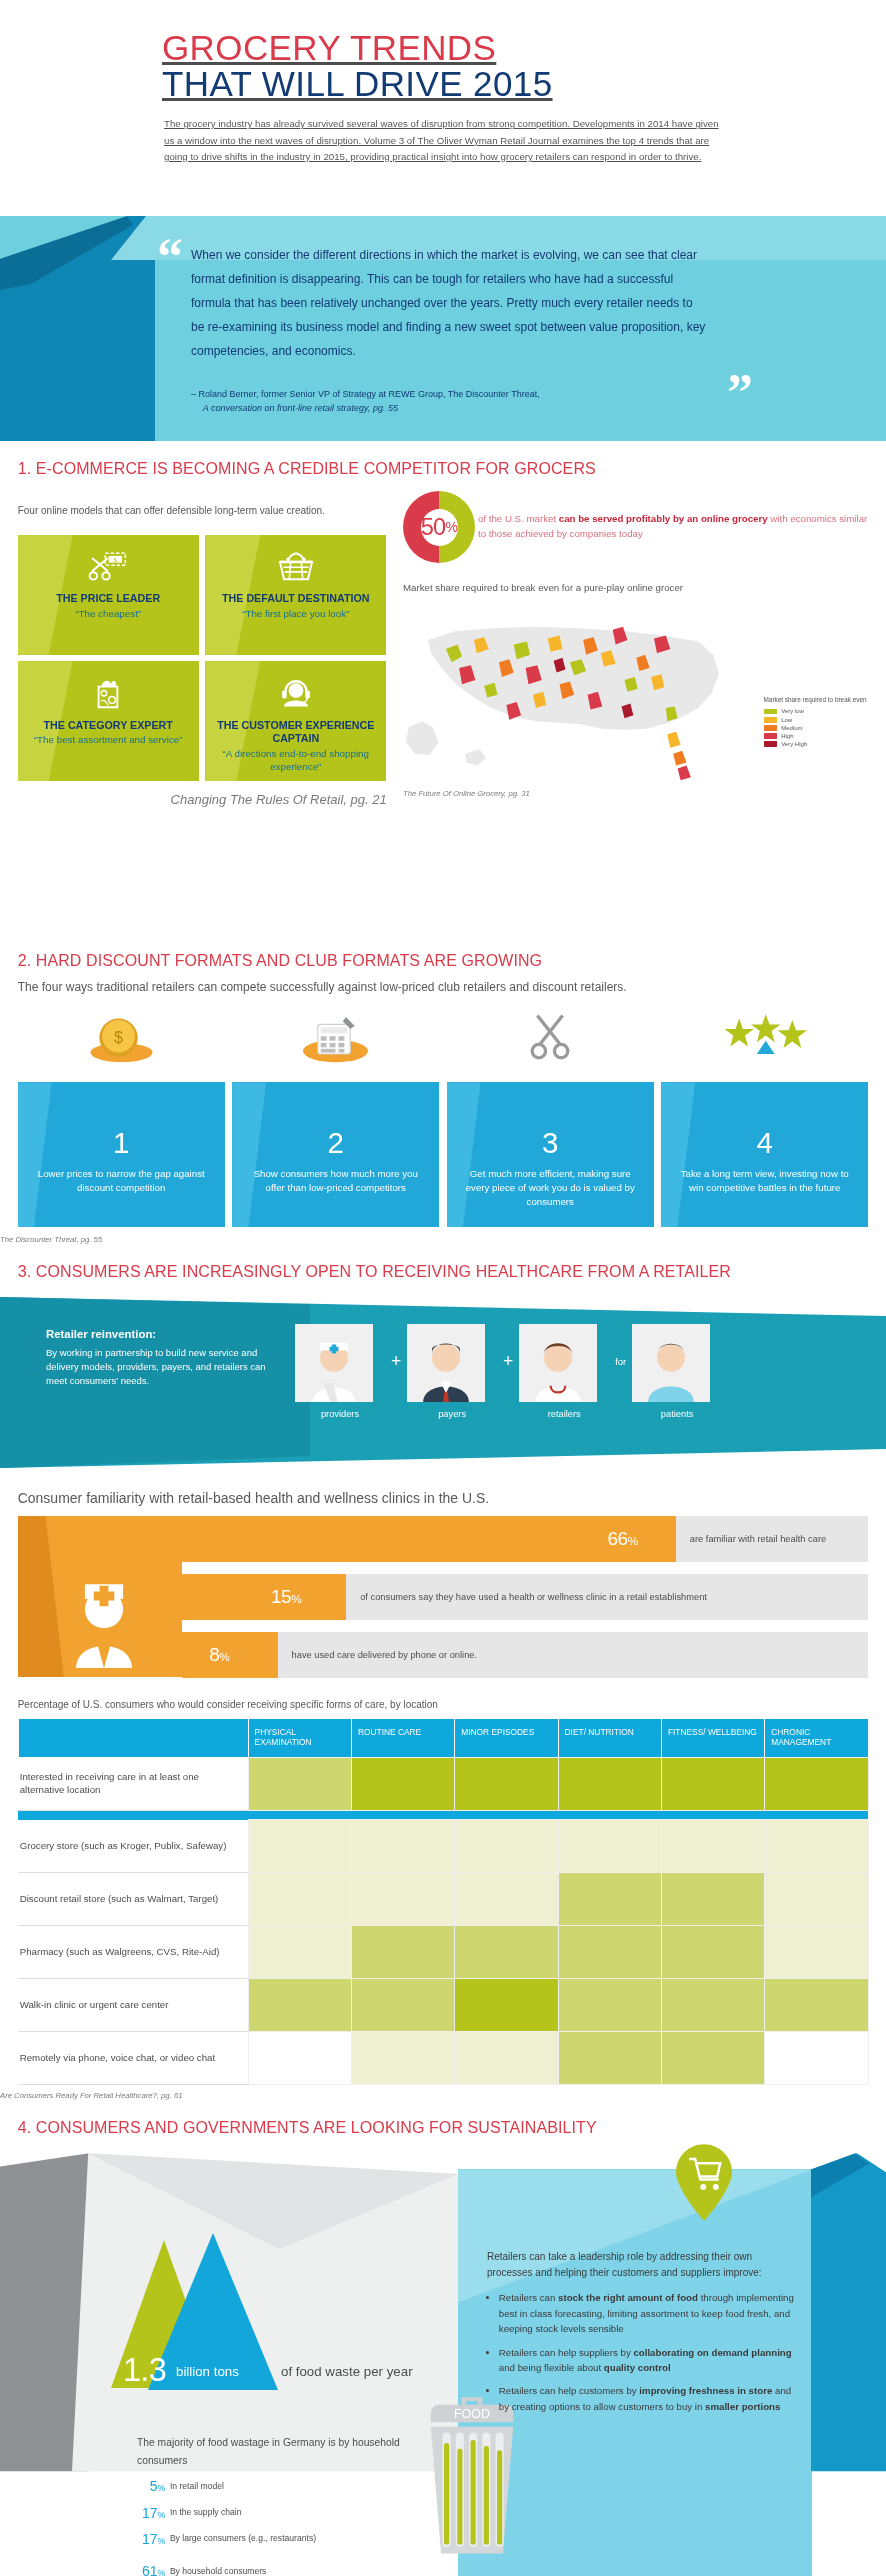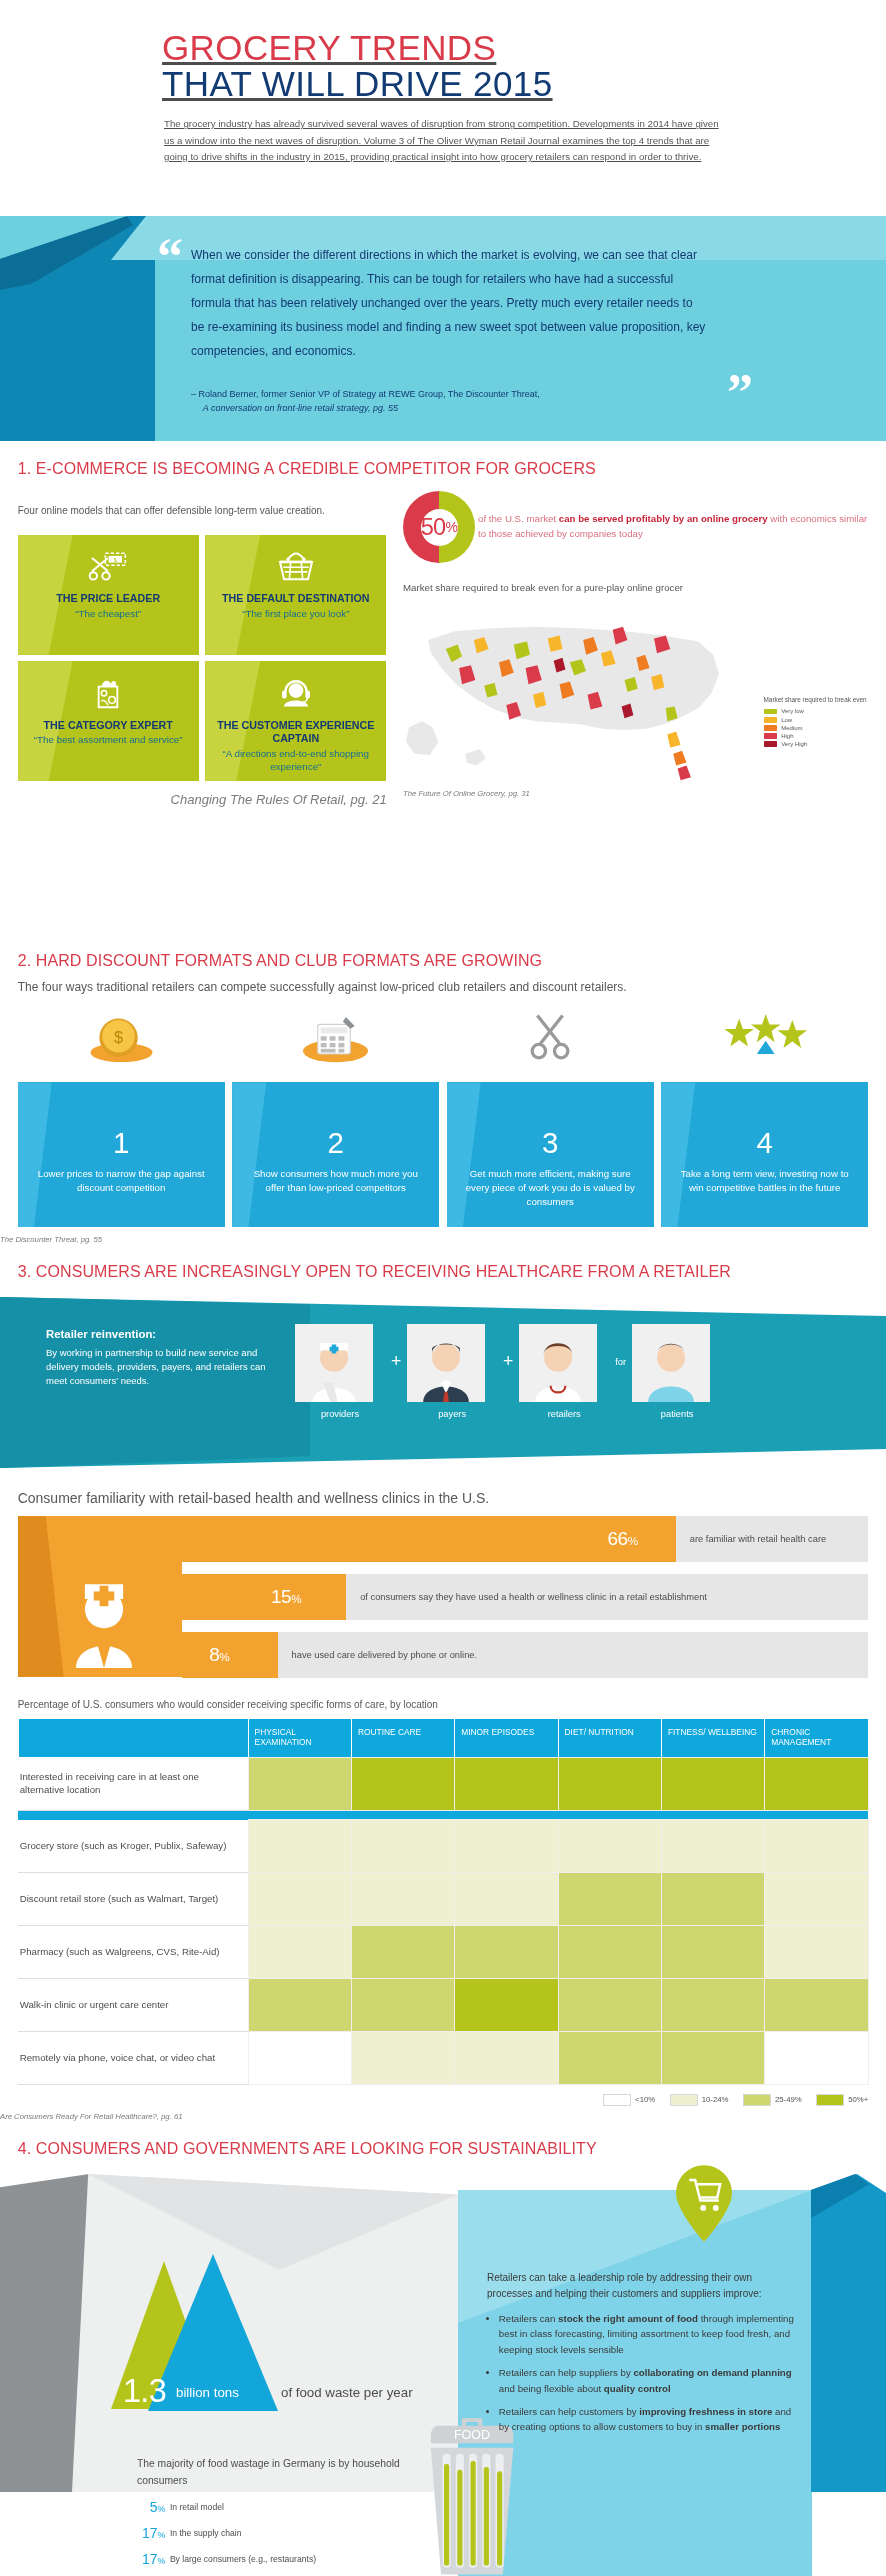--- a/index.html
+++ b/index.html
@@ -729,38 +729,20 @@
           <td class="cell lv0"></td>
           <td class="cell lv1"></td>
           <td class="cell lv1"></td>
           <td class="cell lv2"></td>
           <td class="cell lv2"></td>
           <td class="cell lv0"></td>
         </tr>
       </tbody>
     </table>
 
-    <div class="tbl-legend">
-      <div class="tl-item">
-        <span class="tl-sw" style="background:#ffffff"></span>
-        <span class="tl-lb">&lt;10%</span>
-      </div>
-      <div class="tl-item">
-        <span class="tl-sw" style="background:#eff0d2"></span>
-        <span class="tl-lb">10-24%</span>
-      </div>
-      <div class="tl-item">
-        <span class="tl-sw" style="background:#ced66f"></span>
-        <span class="tl-lb">25-49%</span>
-      </div>
-      <div class="tl-item">
-        <span class="tl-sw" style="background:#b5c41b"></span>
-        <span class="tl-lb">50%+</span>
-      </div>
-    </div>
     <div class="src-note" style="margin-top:5.9px;">Are Consumers Ready For Retail Healthcare?, pg. 61</div>
   </div>
 
   <div class="s4">
     <div class="sec-head">4. CONSUMERS AND GOVERNMENTS ARE LOOKING FOR SUSTAINABILITY</div>
 
     <div class="s4-box" style="height:443px;">
       <div class="s4-grayband" style="height:443px;"></div>
       <div class="s4-gray" style="height:443px;"></div>
       <div class="s4-gray-tri"></div>

